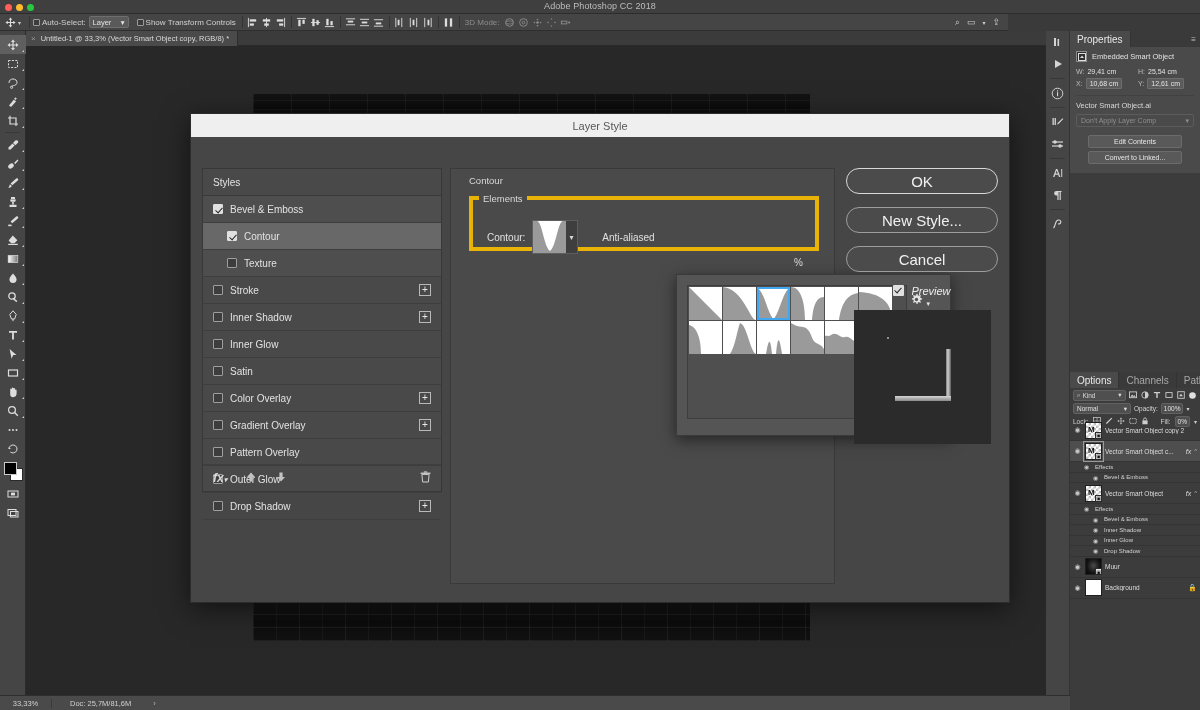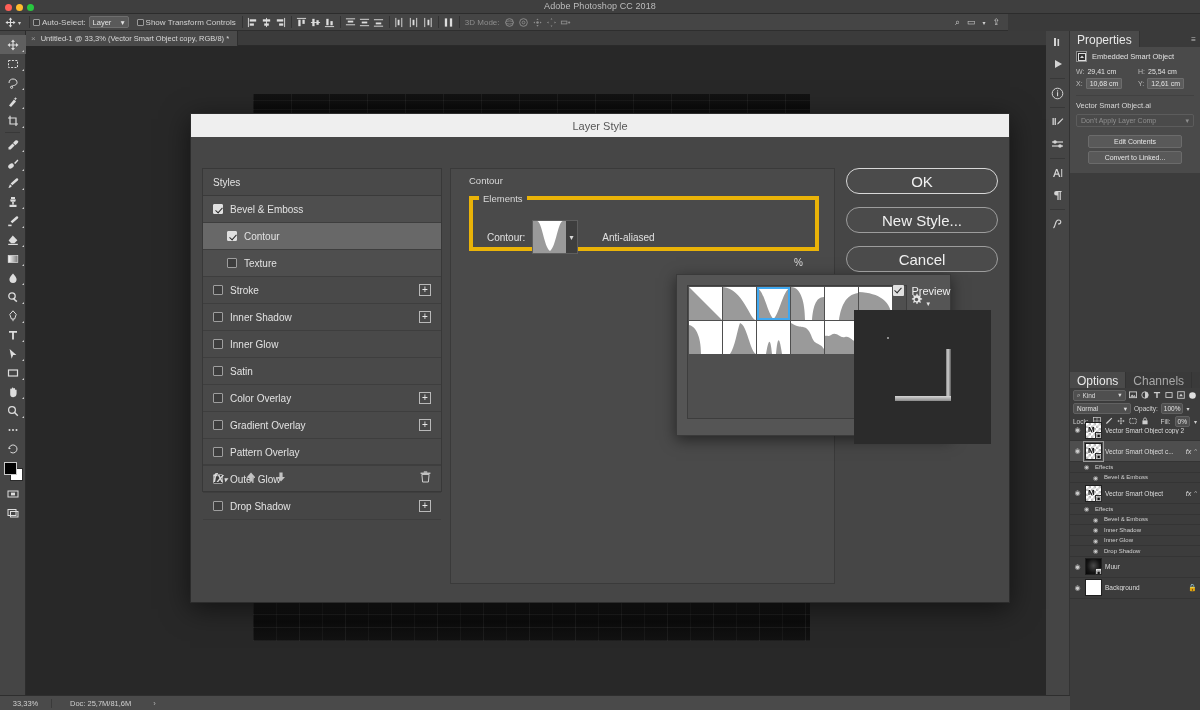--- a/index.html
+++ b/index.html
@@ -138,21 +138,21 @@
   .rail-ico {
     height: 22px; display: flex; align-items: center; justify-content: center;
     color: #d4d4d4; font-size: 10px;
   }
   .rail-sep { height: 1px; background: #383838; margin: 3px 4px; }
 
   .panelcol { position: absolute; left: 1070px; top: 31px; width: 130px; height: 664px; background: #3c3c3c; }
 
   .panel-tabs { display: flex; height: 16px; background: #3a3a3a; align-items: stretch; }
   .ptab {
-    padding: 0 7px; display: flex; align-items: flex-end; font-size: 12px; color: #a8a8a8;
+    padding: 0 7px; display: flex; align-items: center; font-size: 10px; color: #a8a8a8;
     border-right: 1px solid #333;
   }
   .ptab.active { background: #4a4a4a; color: #e8e8e8; }
   .pmenu { margin-left: auto; display: flex; align-items: center; padding-right: 4px; color: #c0c0c0; font-size: 8px; }
 
   .props { background: #4a4a4a; padding: 4px 6px 6px; }
   .prop-head { display: flex; align-items: center; gap: 5px; font-size: 7.5px; color: #e0e0e0; margin-bottom: 6px; }
   .pso-ico {
     width: 11px; height: 11px; background: #2f2f2f; border: 1px solid #8d8d8d;
     display: flex; align-items: center; justify-content: center; color: #ddd; font-size: 7px;
@@ -329,21 +329,21 @@
     background: repeating-linear-gradient(-45deg, #8d8d8d 0 1px, transparent 1px 3px);
   }
 
   .dlg-right { position: absolute; left: 655px; top: 31px; width: 152px; }
   .dbtn {
     height: 26px; border-radius: 14px; border: 1px solid #9d9d9d;
     display: flex; align-items: center; justify-content: center;
     font-size: 15px; color: #f0f0f0; margin-bottom: 13px; background: #4b4b4b;
   }
   .dbtn.primary { border-color: #d8d8d8; }
-  .prev-row { display: flex; align-items: flex-start; justify-content: center; gap: 7px; margin-bottom: 13px; }
+  .prev-row { display: flex; align-items: flex-start; justify-content: center; gap: 7px; margin-bottom: 13px; font-style: italic; }
   .prev-chk { width: 11px; height: 11px; background: #e0e0e0; border-radius: 1px; position: relative; }
   .prev-chk::after {
     content: ""; position: absolute; left: 3px; top: 1px; width: 3px; height: 6px;
     border: solid #2b2b2b; border-width: 0 1.7px 1.7px 0; transform: rotate(42deg);
   }
   .prev-lbl { font-size: 11px; color: #eee; }
   .preview-box {
     width: 137px; height: 134px; background: #2b2b2b; margin: 0 auto; position: relative; overflow: hidden;
   }
   .pv-v {

